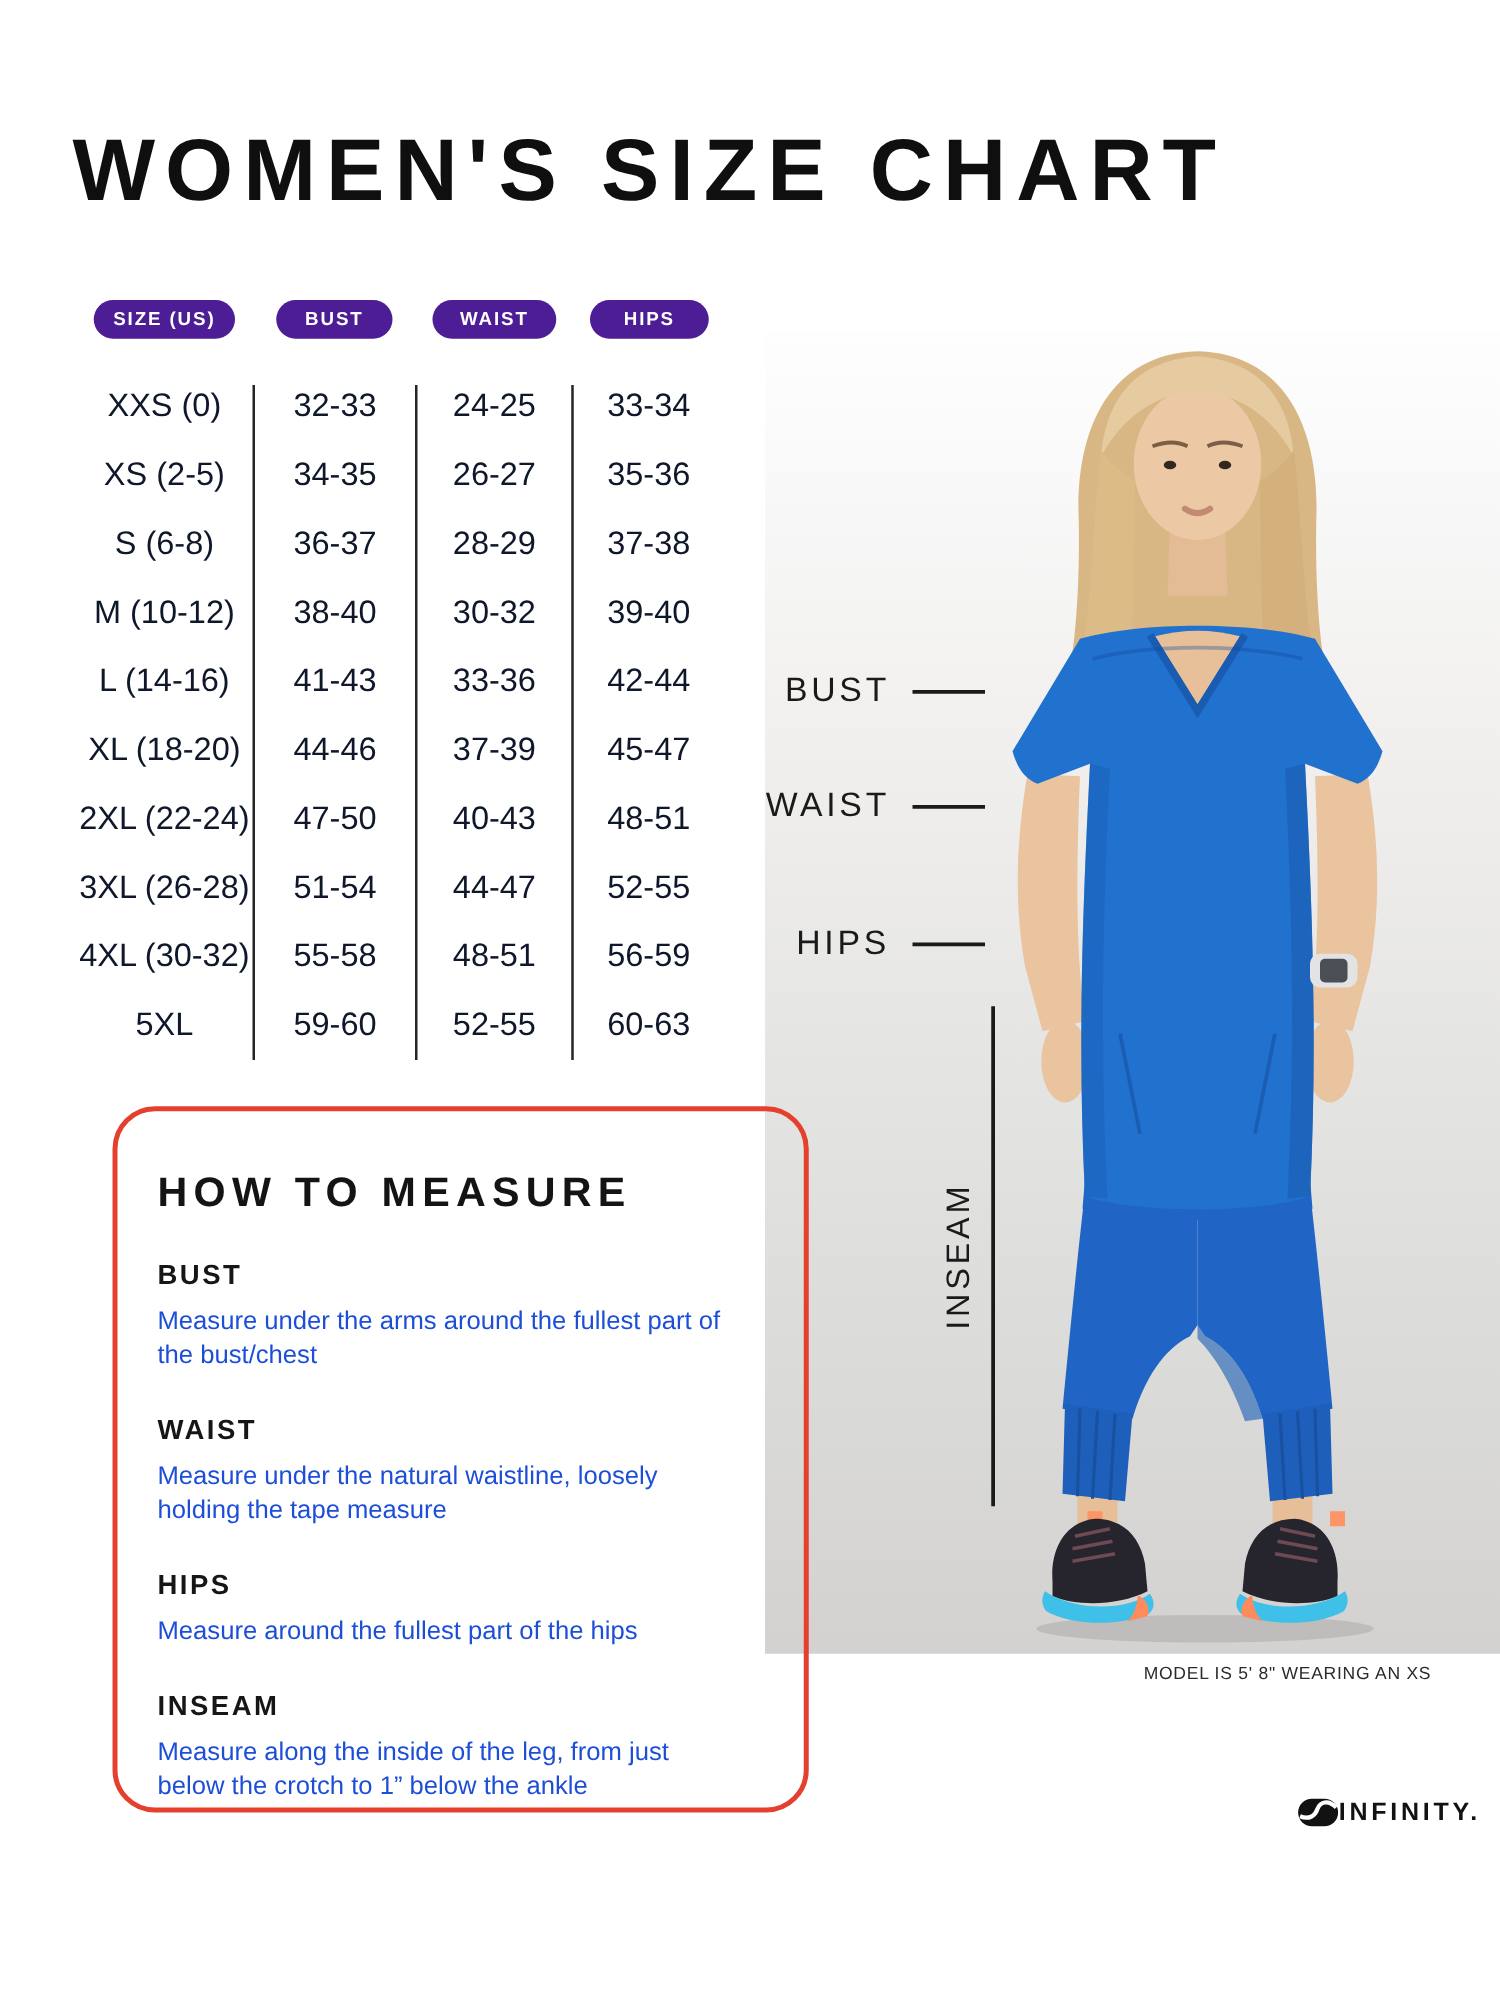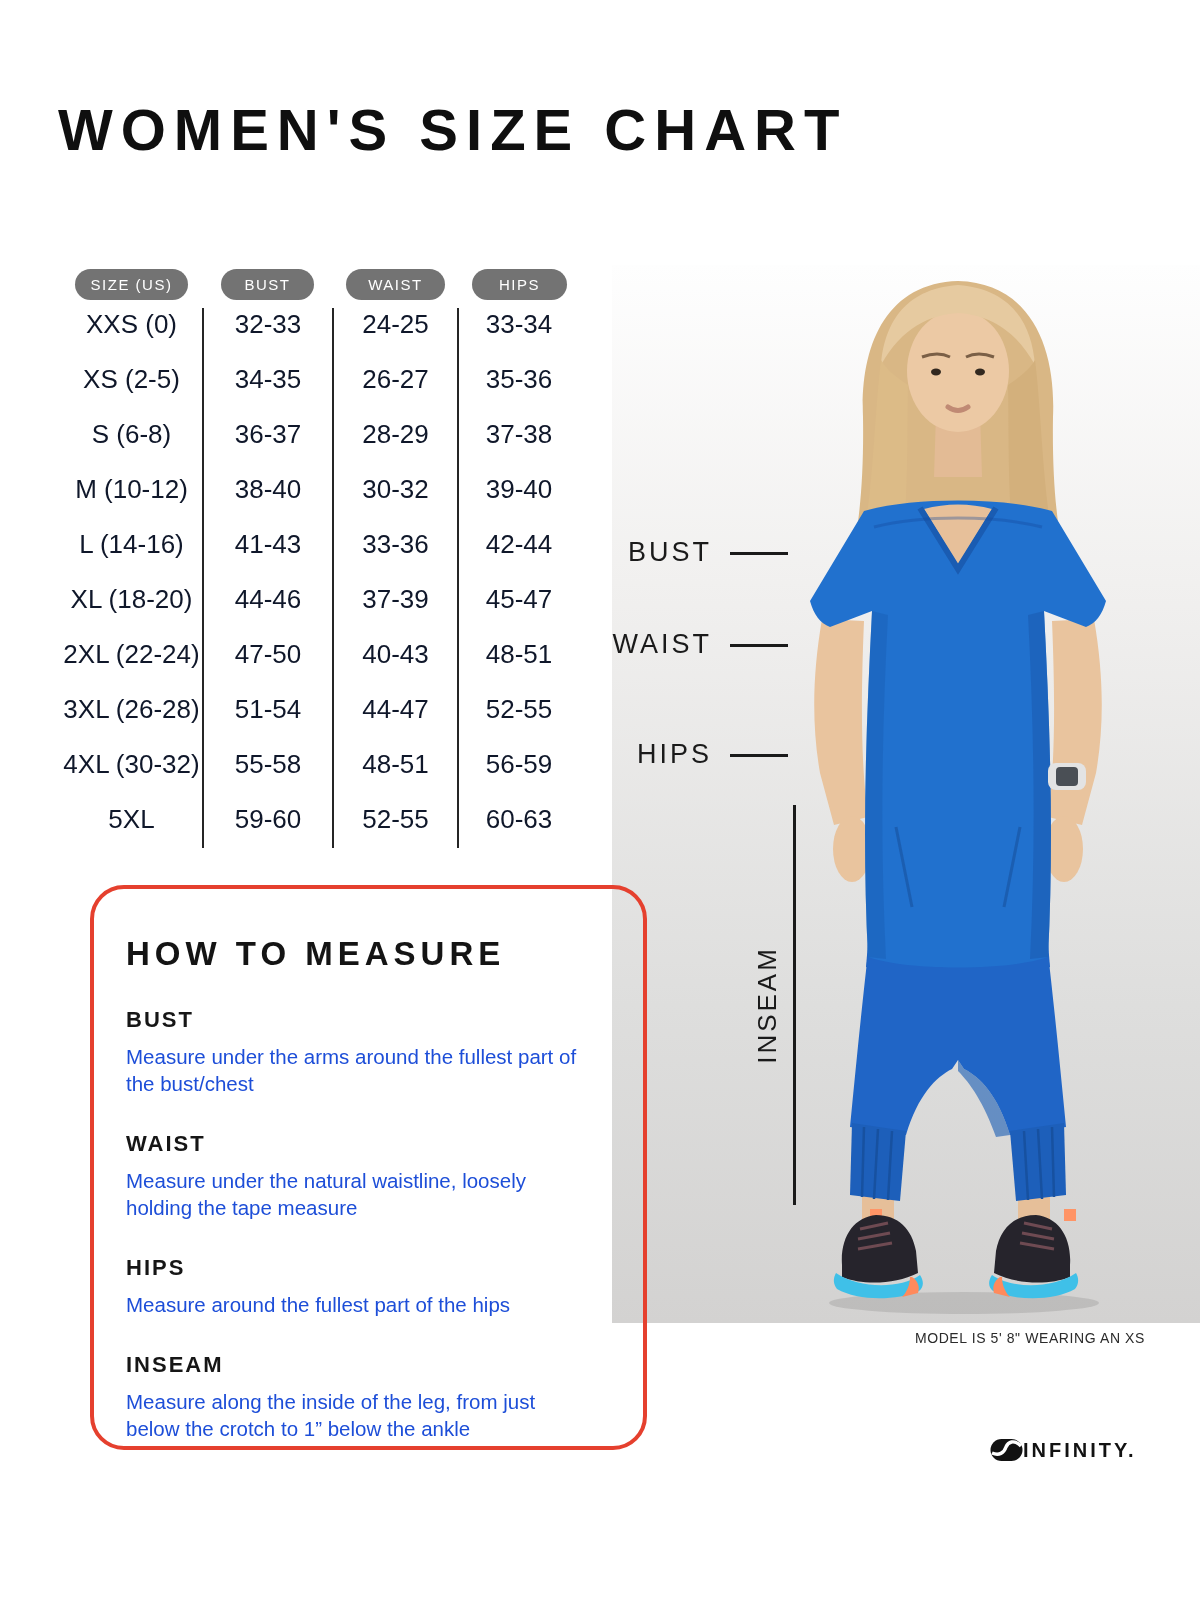--- a/index.html
+++ b/index.html
@@ -1,28 +1,28 @@
 <!DOCTYPE html>
 <html><head>
 <meta charset="utf-8">
 <style>
   * { box-sizing: border-box; margin: 0; padding: 0; }
   html,body { background:#ffffff; }
   body { font-family:"Liberation Sans", sans-serif; }
   .canvas { position:relative; width:1200px; height:1600px; background:#ffffff; overflow:hidden; }
 
   
-  .title { position:absolute; left:58px; top:96px; font-size:58px; font-weight:700;
+  .title { position:absolute; left:58px; top:96px; font-size:70px; font-weight:700;
            letter-spacing:8px; color:#0f0f0f; white-space:nowrap; }
 
   
   .size-table { position:absolute; left:60px; top:230px; width:520px; height:625px; }
-  .pill { position:absolute; top:10px; height:31px; border-radius:16px; background:#737373;
-          color:#ffffff; font-size:15px; font-weight:400; letter-spacing:1.5px;
-          display:flex; align-items:center; justify-content:center;margin-top:29px; }
+  .pill { position:absolute; top:10px; height:31px; border-radius:16px; background:#4c1d95;
+          color:#ffffff; font-size:15px; font-weight:700; letter-spacing:1.5px;
+          display:flex; align-items:center; justify-content:center; }
   .pill-size  { left:15px;  width:113px; }
   .pill-bust  { left:161px; width:93px; }
   .pill-waist { left:286px; width:99px; }
   .pill-hips  { left:412px; width:95px; }
   .trows { position:absolute; top:67px; left:0; width:520px; }
   .trow { display:grid; grid-template-columns:143px 130px 125px 122px; height:55px; align-items:center; }
   .cell { text-align:center; font-size:26px; color:#0f172a; }
   .vdivider { position:absolute; top:78px; width:2px; height:540px; background:#252525; }
   .vd1 { left:142px; } .vd2 { left:272px; } .vd3 { left:397px; }
 
@@ -43,21 +43,21 @@
   
   .measure-box { position:absolute; left:90px; top:885px; width:557px; height:565px;
                  border:4px solid #e5402e; border-radius:34px; z-index:5; background:transparent; }
   .mb-inner { padding:40px 44px 0 32px; }
   .mb-title { font-size:33px; letter-spacing:5px; font-weight:700; color:#141414; margin-top:6px; }
   .mb-section h3 { font-size:22px; letter-spacing:2px; font-weight:700; color:#161616; margin-top:34px; }
   .mb-section p  { font-size:20.5px; line-height:1.32; color:#1d4ed8; margin-top:10px; max-width:452px; }
 
   
   .caption { position:absolute; right:55px; top:1330px; font-size:14px; letter-spacing:0.6px; color:#2b2b2b; }
-  .brand-logo { position:absolute; left:990px; top:1438px; display:flex; align-items:center; gap:0; }
+  .brand-logo { position:absolute; left:1038px; top:1438px; display:flex; align-items:center; gap:0; }
   .logo-word { font-size:20px; font-weight:700; letter-spacing:3px; color:#121212; }
 </style>
 </head>
 <body>
 
 <div class="canvas">
 
   <h1 class="title">WOMEN'S SIZE CHART</h1>
 
   <div class="size-table">

